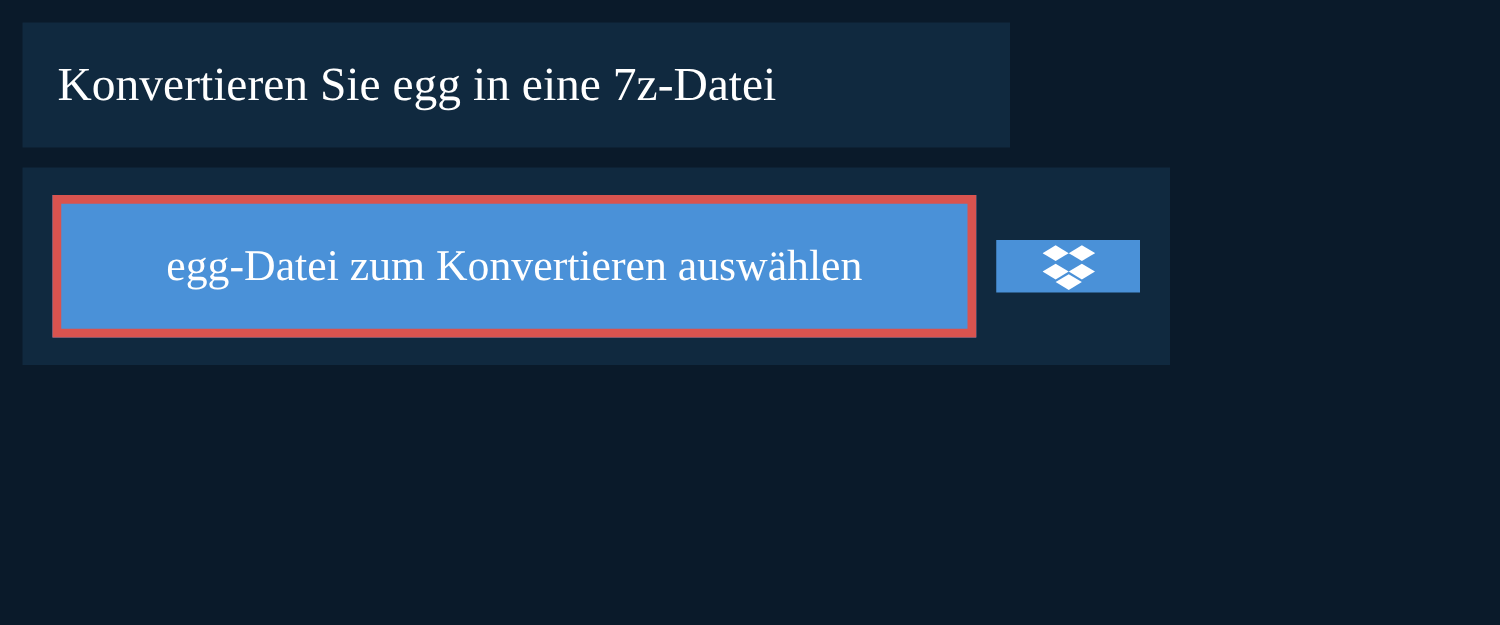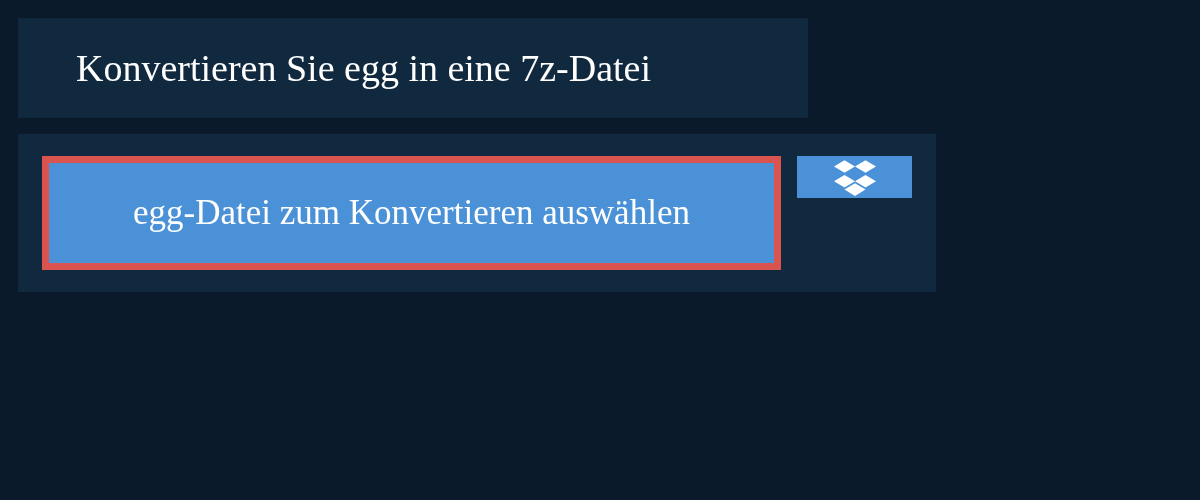--- a/index.html
+++ b/index.html
@@ -9,39 +9,39 @@
     }
     body {
       width: 1200px;
       height: 500px;
       background-color: #0a1a2a;
       font-family: Georgia, 'Times New Roman', serif;
       overflow: hidden;
     }
     .header-section {
       background-color: #10293f;
-      padding: 28px 58px;
+      padding: 28px 28px;
       width: 790px;
       margin-top: 18px;
       margin-left: 18px;
     }
     .header-title {
       color: #ffffff;
       font-size: 38px;
       font-weight: normal;
     }
     .upload-section {
       background-color: #10293f;
       margin-top: 16px;
       margin-left: 18px;
       padding: 22px 24px;
       width: 918px;
       display: flex;
       gap: 16px;
-      align-items: flex-start;
+      align-items: center;
     }
     .select-file-button {
       flex: 1;
       background-color: #4a91d8;
       border: 7px solid #d9534f;
       color: #ffffff;
       font-size: 35px;
       font-family: Georgia, 'Times New Roman', serif;
       font-weight: normal;
       padding: 30px 20px;

